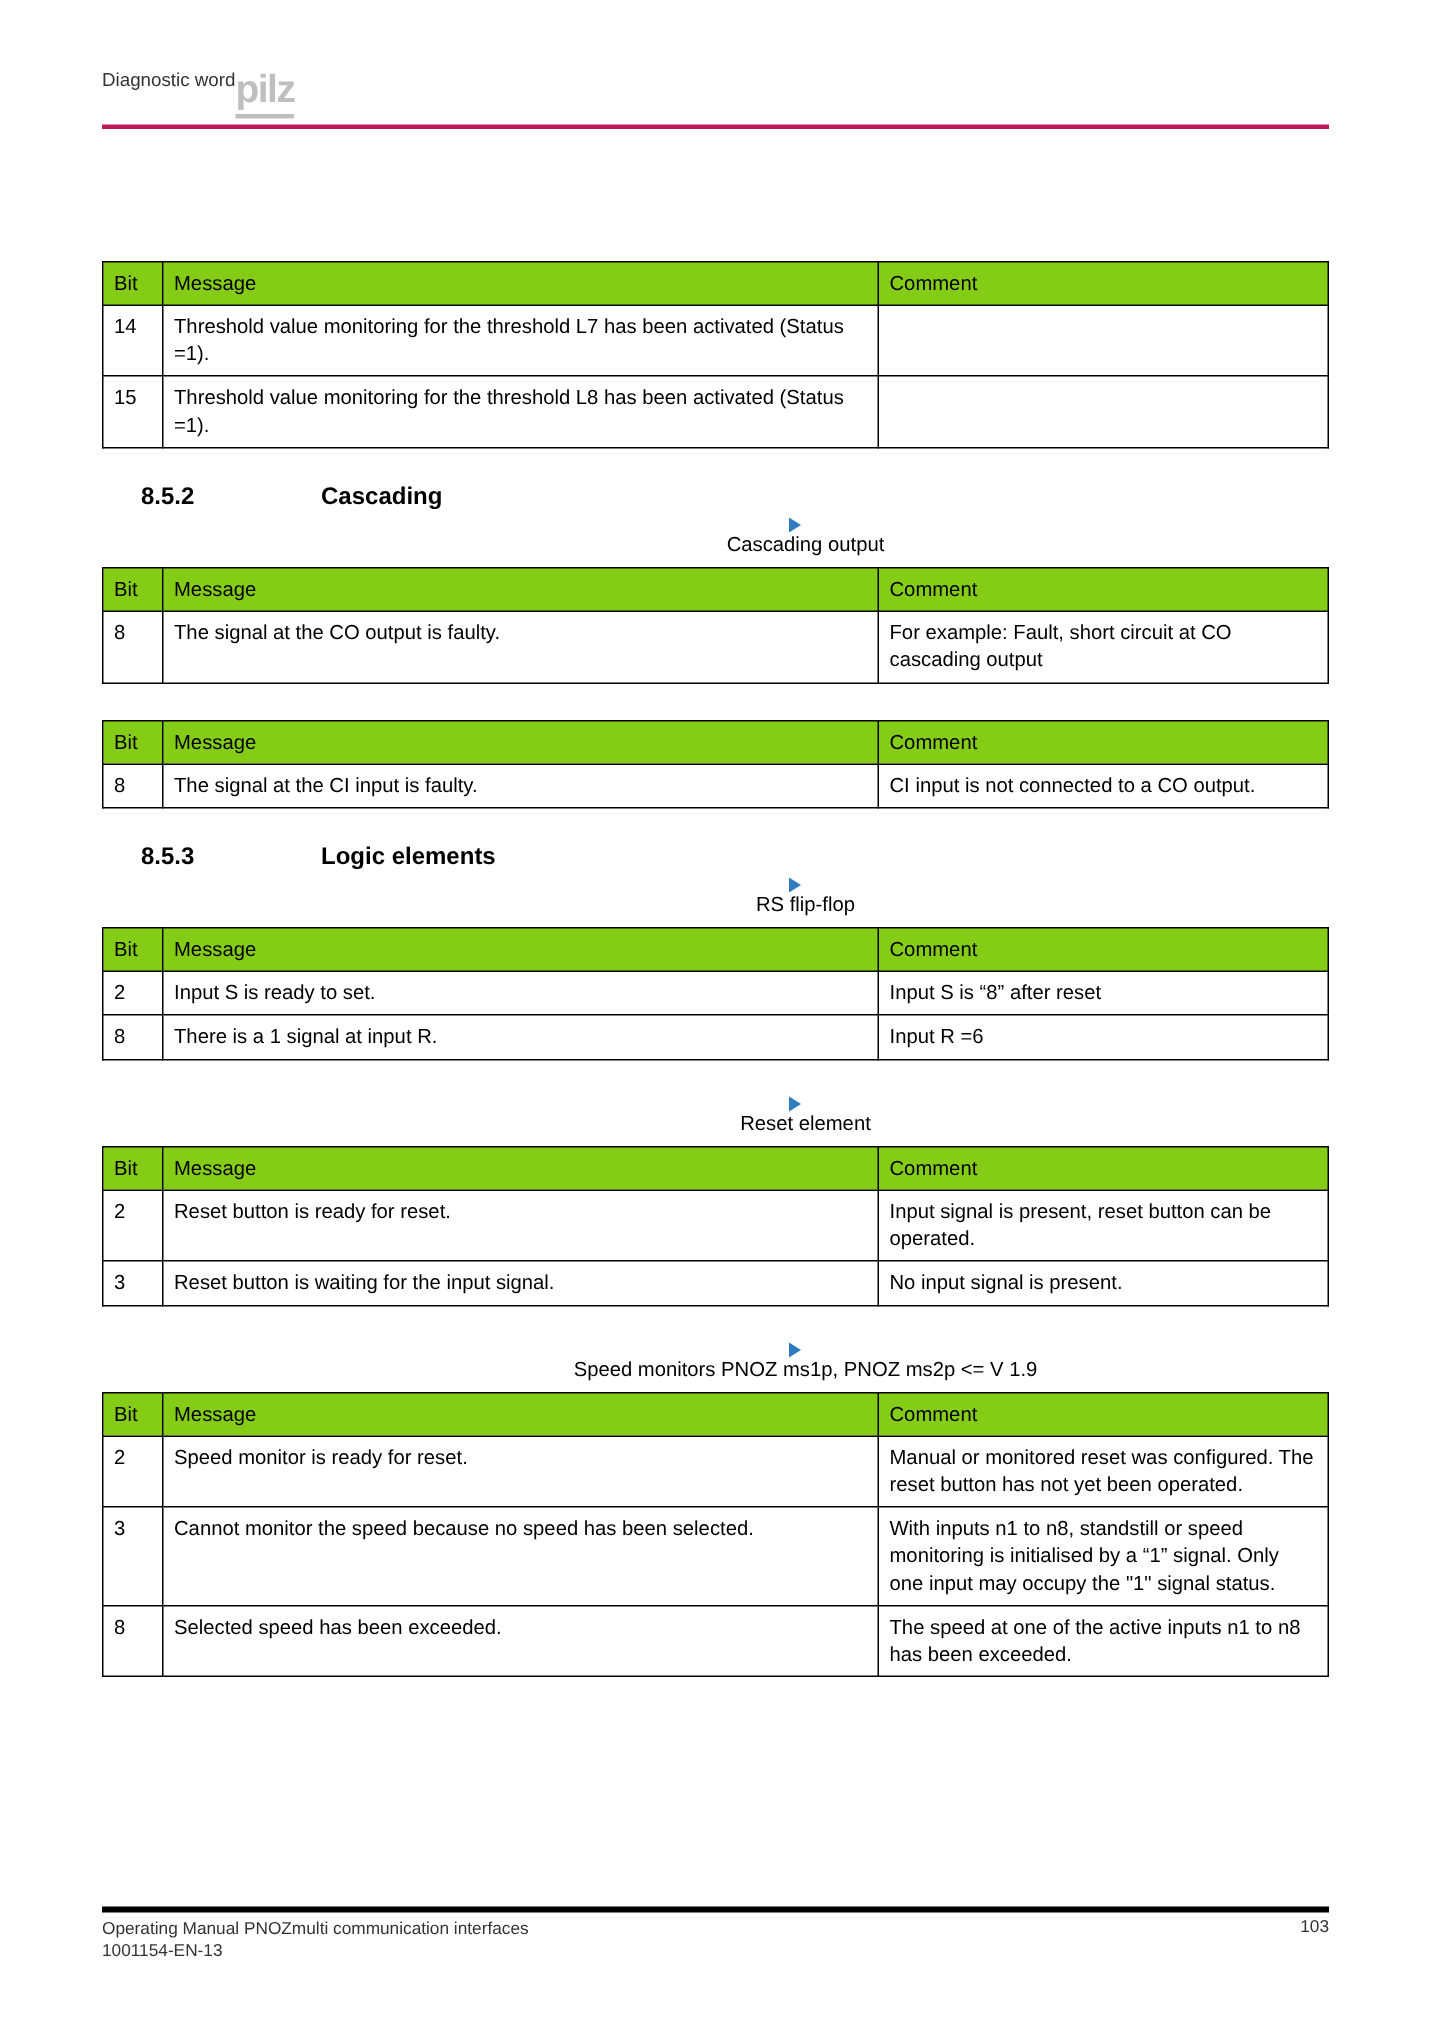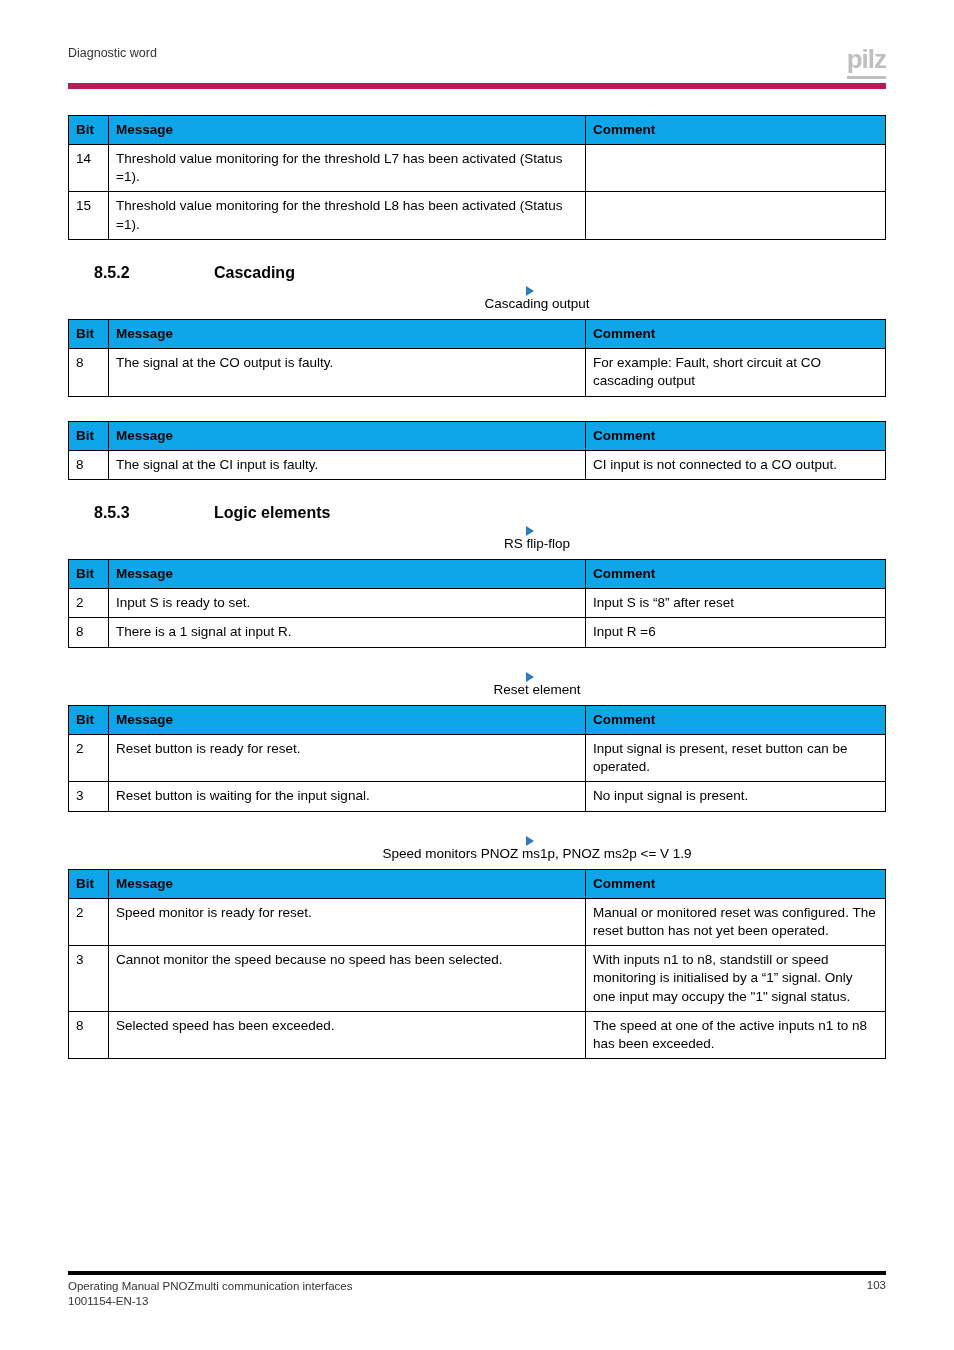--- a/index.html
+++ b/index.html
@@ -11,25 +11,24 @@
     width: 954px;
     height: 1350px;
     position: relative;
     background: #fff;
   }
   .page {
     padding: 46px 68px 0 68px;
   }
   .topbar {
     display: flex;
-    justify-content: space-between;
     align-items: flex-start;
-    border-bottom: 6px solid #be185d;
+    border-bottom: 3px solid #be185d;
     padding-bottom: 4px;
-    margin-bottom: 26px;
+    margin-bottom: 88px;
   }
   .diag-word {
     font-size: 12.5px;
     color: #333;
   }
   .logo {
     font-family: Arial, Helvetica, sans-serif;
     font-weight: 700;
     font-size: 26px;
     color: #bfbfbf;
@@ -49,22 +48,22 @@
   }
   table.dt th, table.dt td {
     border: 1px solid #000;
     padding: 5px 7px;
     text-align: left;
     vertical-align: top;
     font-size: 13.5px;
     line-height: 1.35;
   }
   table.dt th {
-    background: #0ea5e9;
-    font-weight: 700;
+    background: #84cc16;
+    font-weight: 400;
   }
   .col-bit { width: 40px; }
   .col-comment { width: 300px; }
   .sec-heading {
     display: flex;
     align-items: baseline;
     margin-top: 16px;
     margin-bottom: 4px;
   }
   .sec-num {

